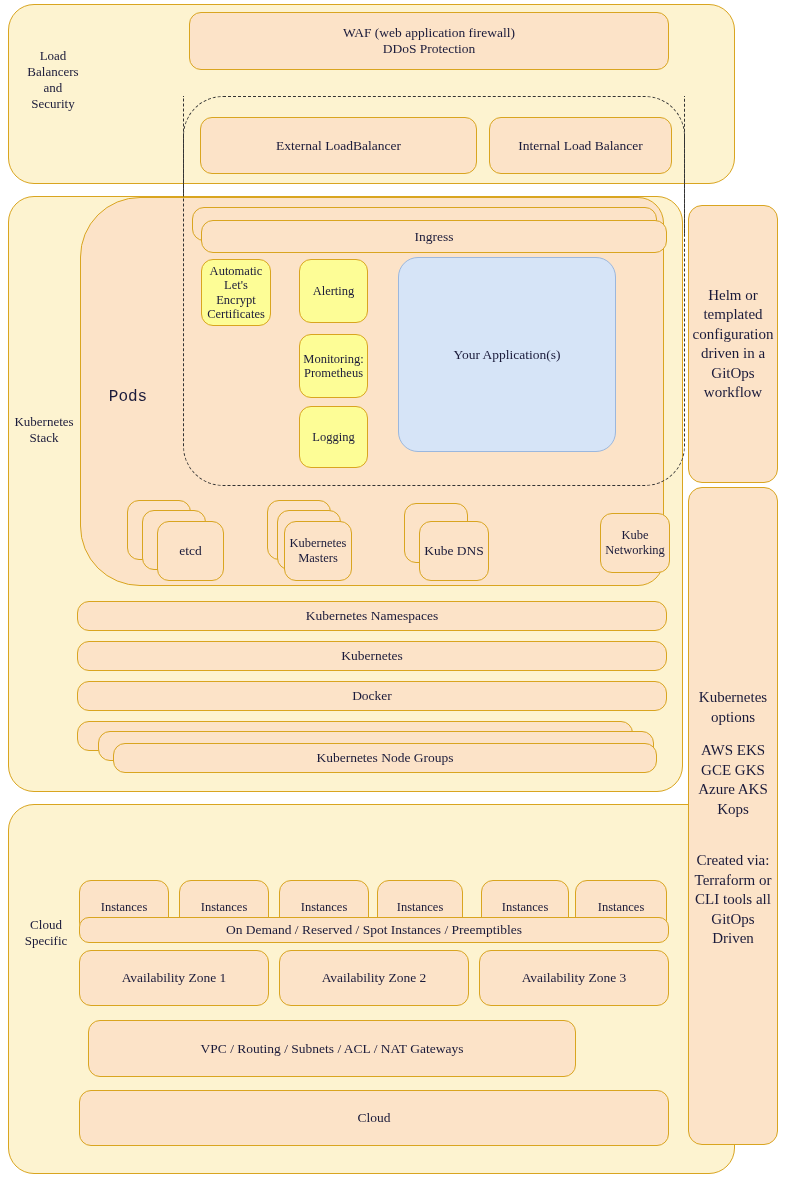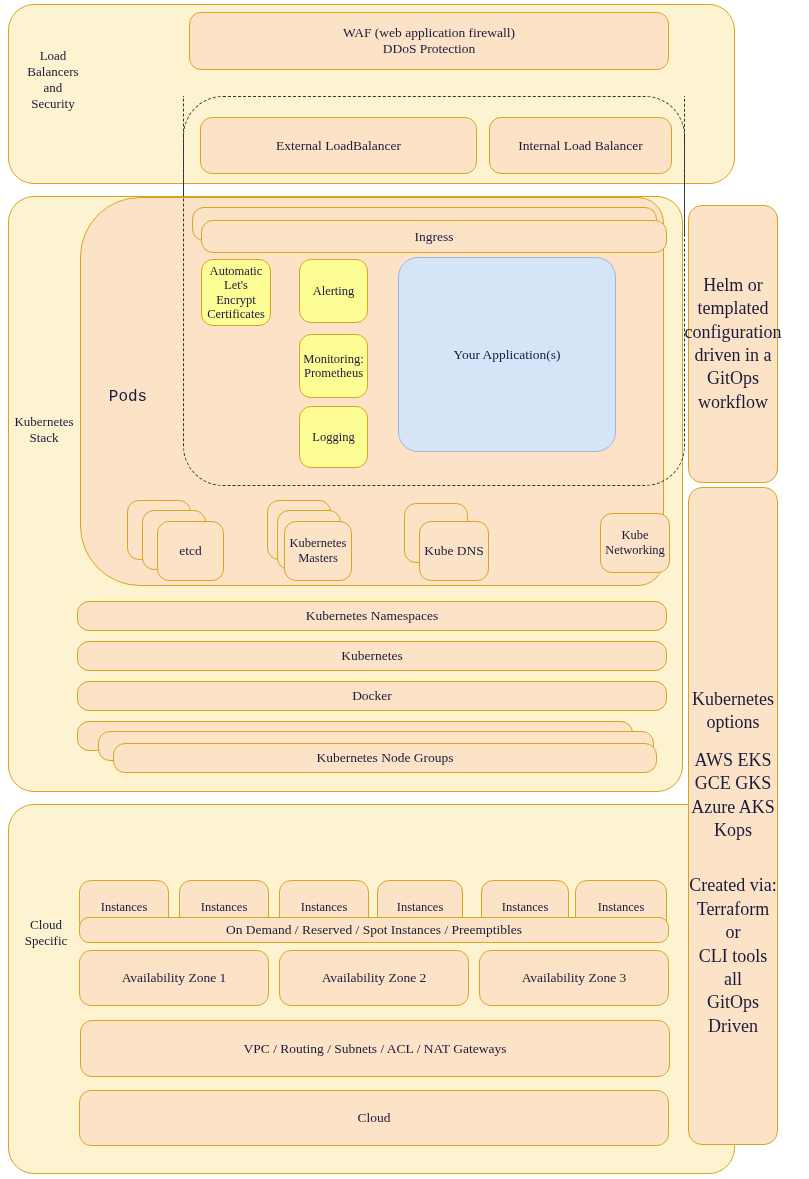--- a/index.html
+++ b/index.html
@@ -95,21 +95,21 @@
   }
   
   .vpanel {
     background: #fce3c8;
     border: 1.6px solid #d9a520;
     border-radius: 14px;
     display: flex;
     flex-direction: column;
     align-items: center;
     text-align: center;
-    font-size: 18px;
+    font-size: 15px;
     line-height: 1.3;
     color: #1a1a3a;
   }
   .vpanel .para { white-space: pre-line; }
 </style>
 </head>
 <body>
 
 <div id="diagram">
 
@@ -197,21 +197,21 @@
   <div class="abs box sm" style="left:377px; top:880px; width:86px; height:54px;">Instances</div>
   <div class="abs box sm" style="left:481px; top:880px; width:88px; height:54px;">Instances</div>
   <div class="abs box sm" style="left:575px; top:880px; width:92px; height:54px;">Instances</div>
 
   <div class="abs box" style="left:79px; top:917px; width:590px; height:26px; border-radius:10px;">On Demand / Reserved / Spot Instances / Preemptibles</div>
 
   <div class="abs box" style="left:79px; top:950px; width:190px; height:56px;">Availability Zone 1</div>
   <div class="abs box" style="left:279px; top:950px; width:190px; height:56px;">Availability Zone 2</div>
   <div class="abs box" style="left:479px; top:950px; width:190px; height:56px;">Availability Zone 3</div>
 
-  <div class="abs box" style="left:80px; top:1020px; width:590px; height:57px;">VPC / Routing / Subnets / ACL / NAT Gateways</div>
+  <div class="abs box" style="left:88px; top:1020px; width:488px; height:57px;">VPC / Routing / Subnets / ACL / NAT Gateways</div>
 
   <div class="abs box" style="left:79px; top:1090px; width:590px; height:56px;">Cloud</div>
 
   <div class="abs vpanel" style="left:688px; top:205px; width:90px; height:278px; justify-content:center;">
     <span class="para">Helm or
 templated
 configuration
 driven in a
 GitOps
 workflow</span>

